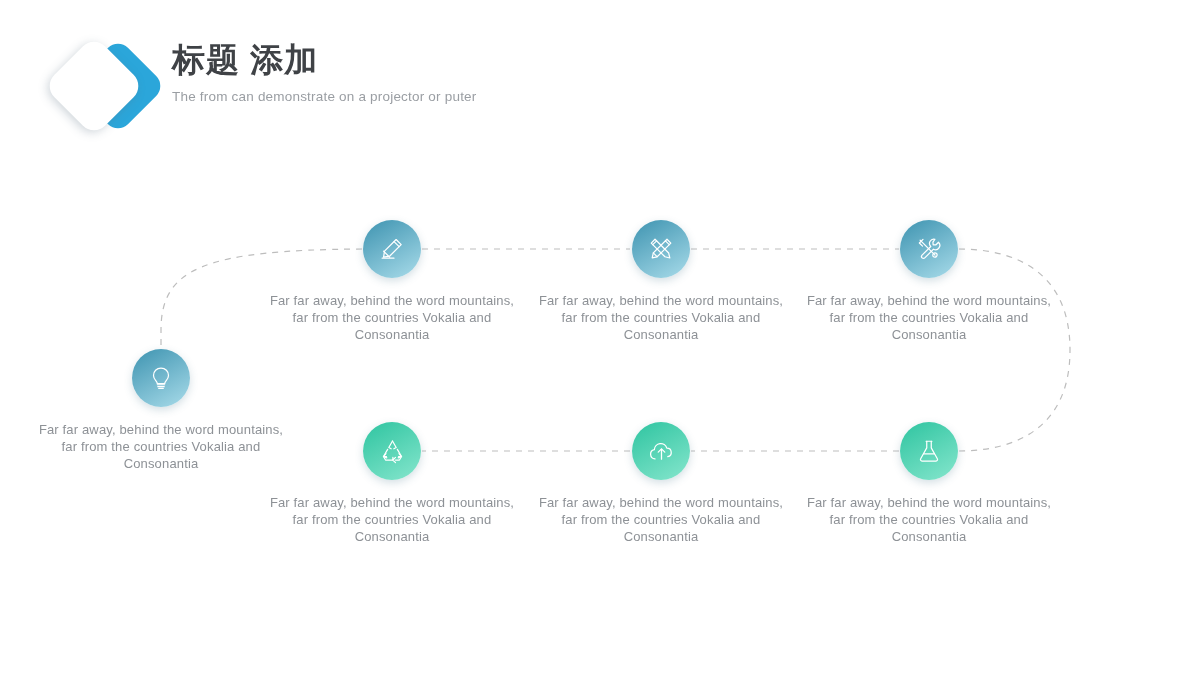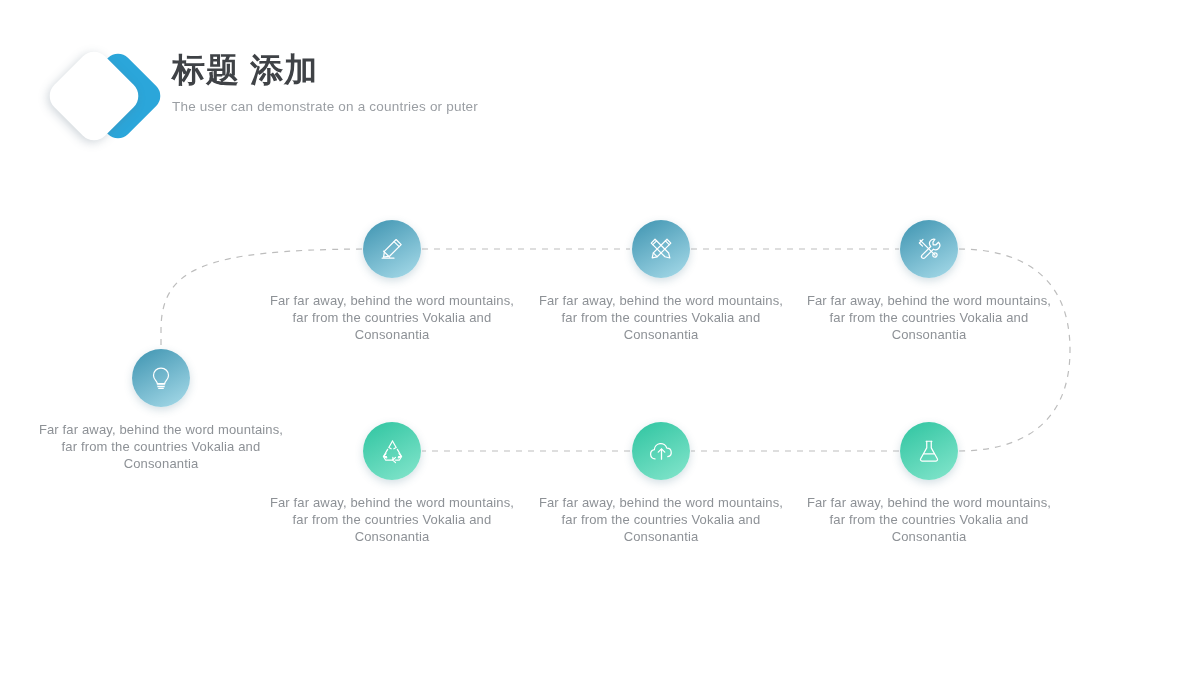--- a/index.html
+++ b/index.html
@@ -5,21 +5,21 @@
   * { margin:0; padding:0; box-sizing:border-box; }
   html, body {
     width:1200px; height:680px;
     background:#ffffff;
     font-family:"Liberation Sans", sans-serif;
     overflow:hidden;
   }
   .slide { position:relative; width:1200px; height:680px; background:#fff; }
 
   
-  .header { position:absolute; left:48px; top:44px; width:600px; height:100px; }
+  .header { position:absolute; left:48px; top:34px; width:600px; height:100px; }
 
   .logo { position:absolute; left:0px; top:4px; width:104px; height:96px; }
   .logo .dia-blue {
     position:absolute; left:36px; top:14px;
     width:68px; height:68px; border-radius:14px;
     background:#2ba6da;
     transform:rotate(45deg);
   }
   .logo .dia-white {
     position:absolute; left:10px; top:12px;
@@ -64,21 +64,21 @@
 
 <div class="slide">
 
   <div class="header">
     <div class="logo">
       <div class="dia-blue"></div>
       <div class="dia-white"></div>
     </div>
     <div class="title-block">
       <div class="title">标题 添加</div>
-      <div class="subtitle">The user can demonstrate on a countries or  puter</div>
+      <div class="subtitle">The from can demonstrate on a projector or  puter</div>
     </div>
   </div>
 
   <div class="diagram">
 
     <svg class="path-svg" viewBox="0 0 1200 680">
       <defs>
         <linearGradient id="gblue" x1="0" y1="0" x2="0.25" y2="1">
           <stop offset="0%" stop-color="#3d93b0"></stop>
           <stop offset="100%" stop-color="#a9dcea"></stop>

